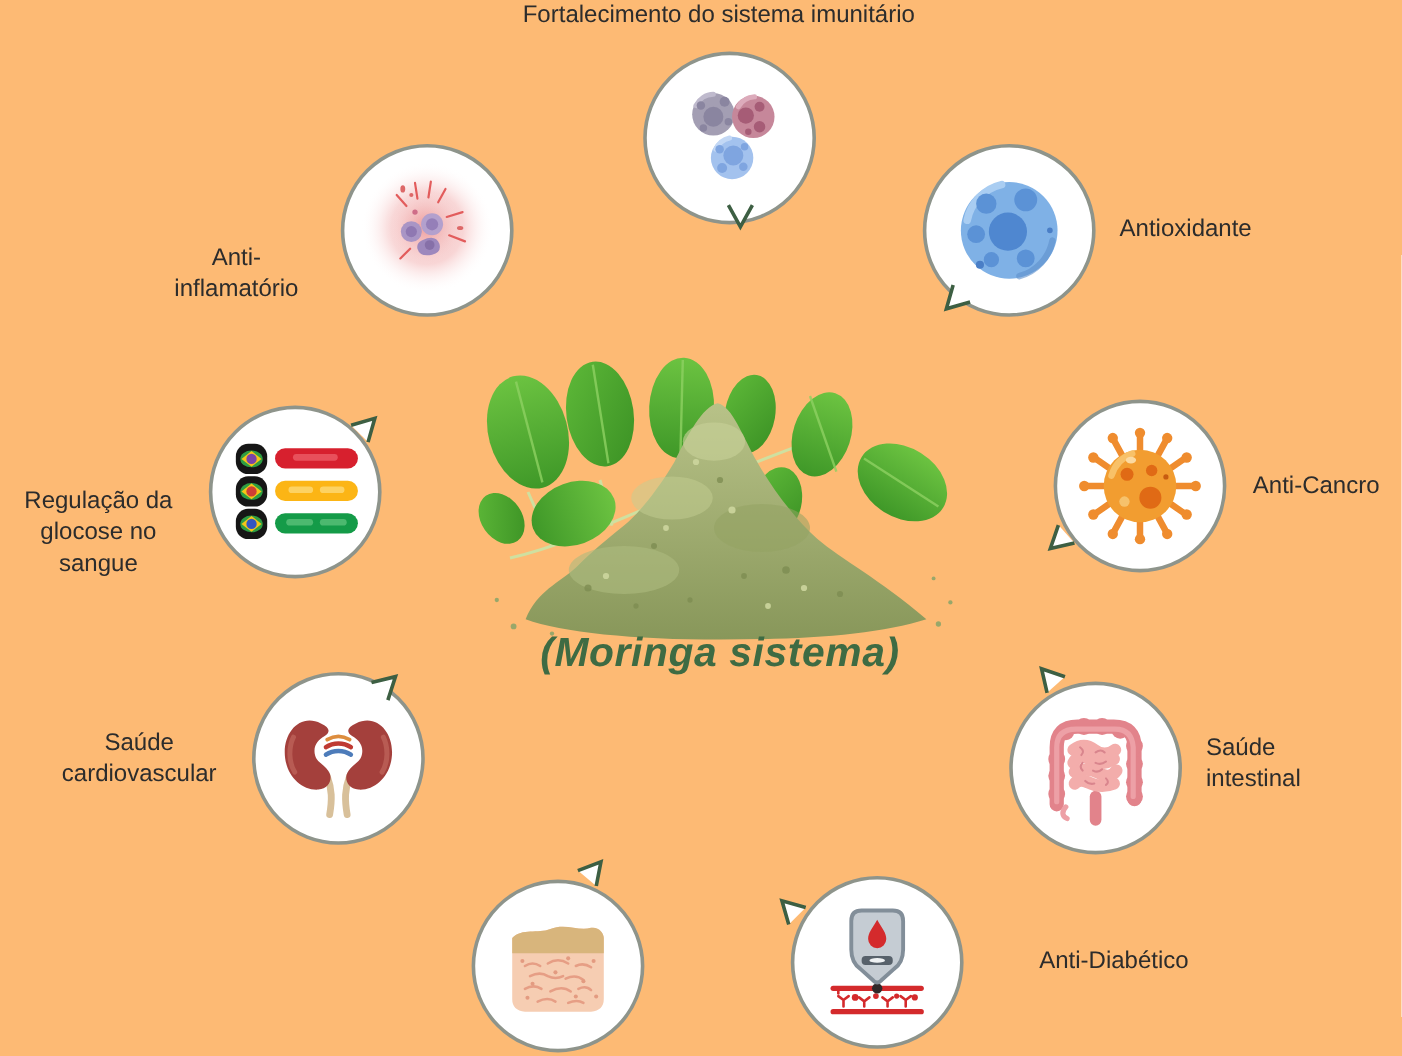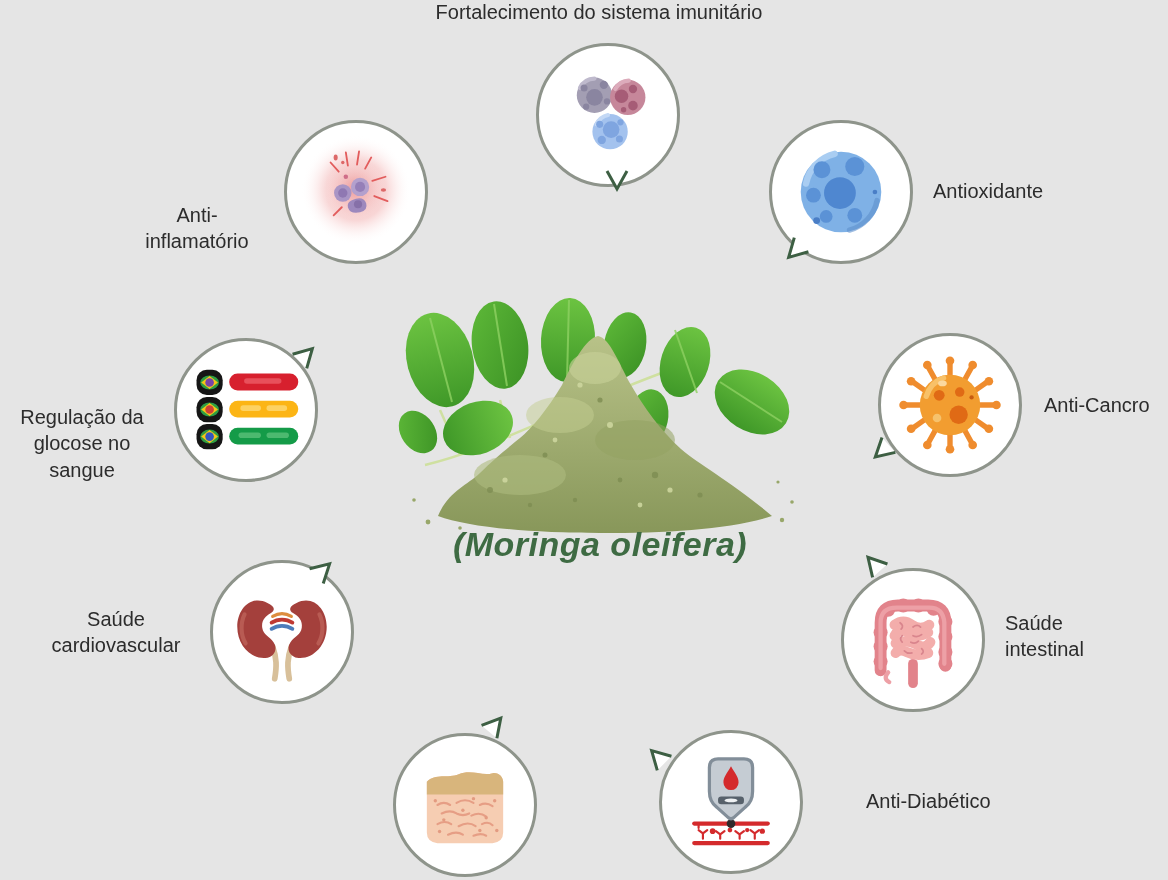--- a/index.html
+++ b/index.html
@@ -1,16 +1,16 @@
 <!DOCTYPE html>
 <html><head>
 <meta charset="utf-8">
 <style>
   html,body{margin:0;padding:0;background:#ffffff;}
-  #canvas{position:relative;width:1168px;height:880px;background:#e5e5e5;overflow:hidden;
+  #canvas{position:relative;width:1168px;height:880px;background:#fdba74;overflow:hidden;
           font-family:"Liberation Sans", sans-serif;color:#2c2c2c;}
   .node-circle{position:absolute;width:144px;height:144px;border-radius:50%;
                border:3px solid #8e948b;background:#fff;box-sizing:border-box;
                display:flex;align-items:center;justify-content:center;}
   .label{position:absolute;font-size:20px;line-height:1.32;white-space:pre-line;color:#2c2c2c;}
   .center-label{text-align:center;}
   .tail{position:absolute;width:26px;height:26px;z-index:5;}
   .caption{position:absolute;left:408px;top:525px;width:384px;text-align:center;
            font-size:34px;font-weight:bold;font-style:italic;color:#3e6b43;letter-spacing:.5px;}
   .title{position:absolute;left:30px;right:0;top:1px;text-align:center;font-size:20px;color:#2c2c2c;}
@@ -96,21 +96,21 @@
         <circle cx="58" cy="232" r="2.4"></circle>
           <circle cx="412" cy="230" r="2.2"></circle>
           <circle cx="422" cy="212" r="1.8"></circle>
         <circle cx="44" cy="210" r="1.8"></circle>
           <circle cx="408" cy="192" r="1.6"></circle>
           <circle cx="90" cy="238" r="1.8"></circle>
       </g>
     </g>
   </svg>
 
-  <div class="caption">(Moringa oleifera)</div>
+  <div class="caption">(Moringa sistema)</div>
 
   <div class="node-circle" style="left:536px;top:43px;">
     <svg width="104" height="104" viewBox="0 0 100 100">
       <circle cx="37" cy="31" r="17" fill="#a39eb3"></circle>
       <path d="M23,24 A16,16 0 0 1 37,15" stroke="#bfbacd" stroke-width="4" fill="none" stroke-linecap="round"></path>
       <circle cx="37" cy="33" r="8" fill="#8a85a0"></circle>
         <circle cx="27" cy="24" r="3.4" fill="#8a85a0"></circle>
       <circle cx="46" cy="21" r="4" fill="#8a85a0"></circle>
         <circle cx="49" cy="37" r="3" fill="#8a85a0"></circle>
       <circle cx="29" cy="42" r="3" fill="#8a85a0"></circle>

